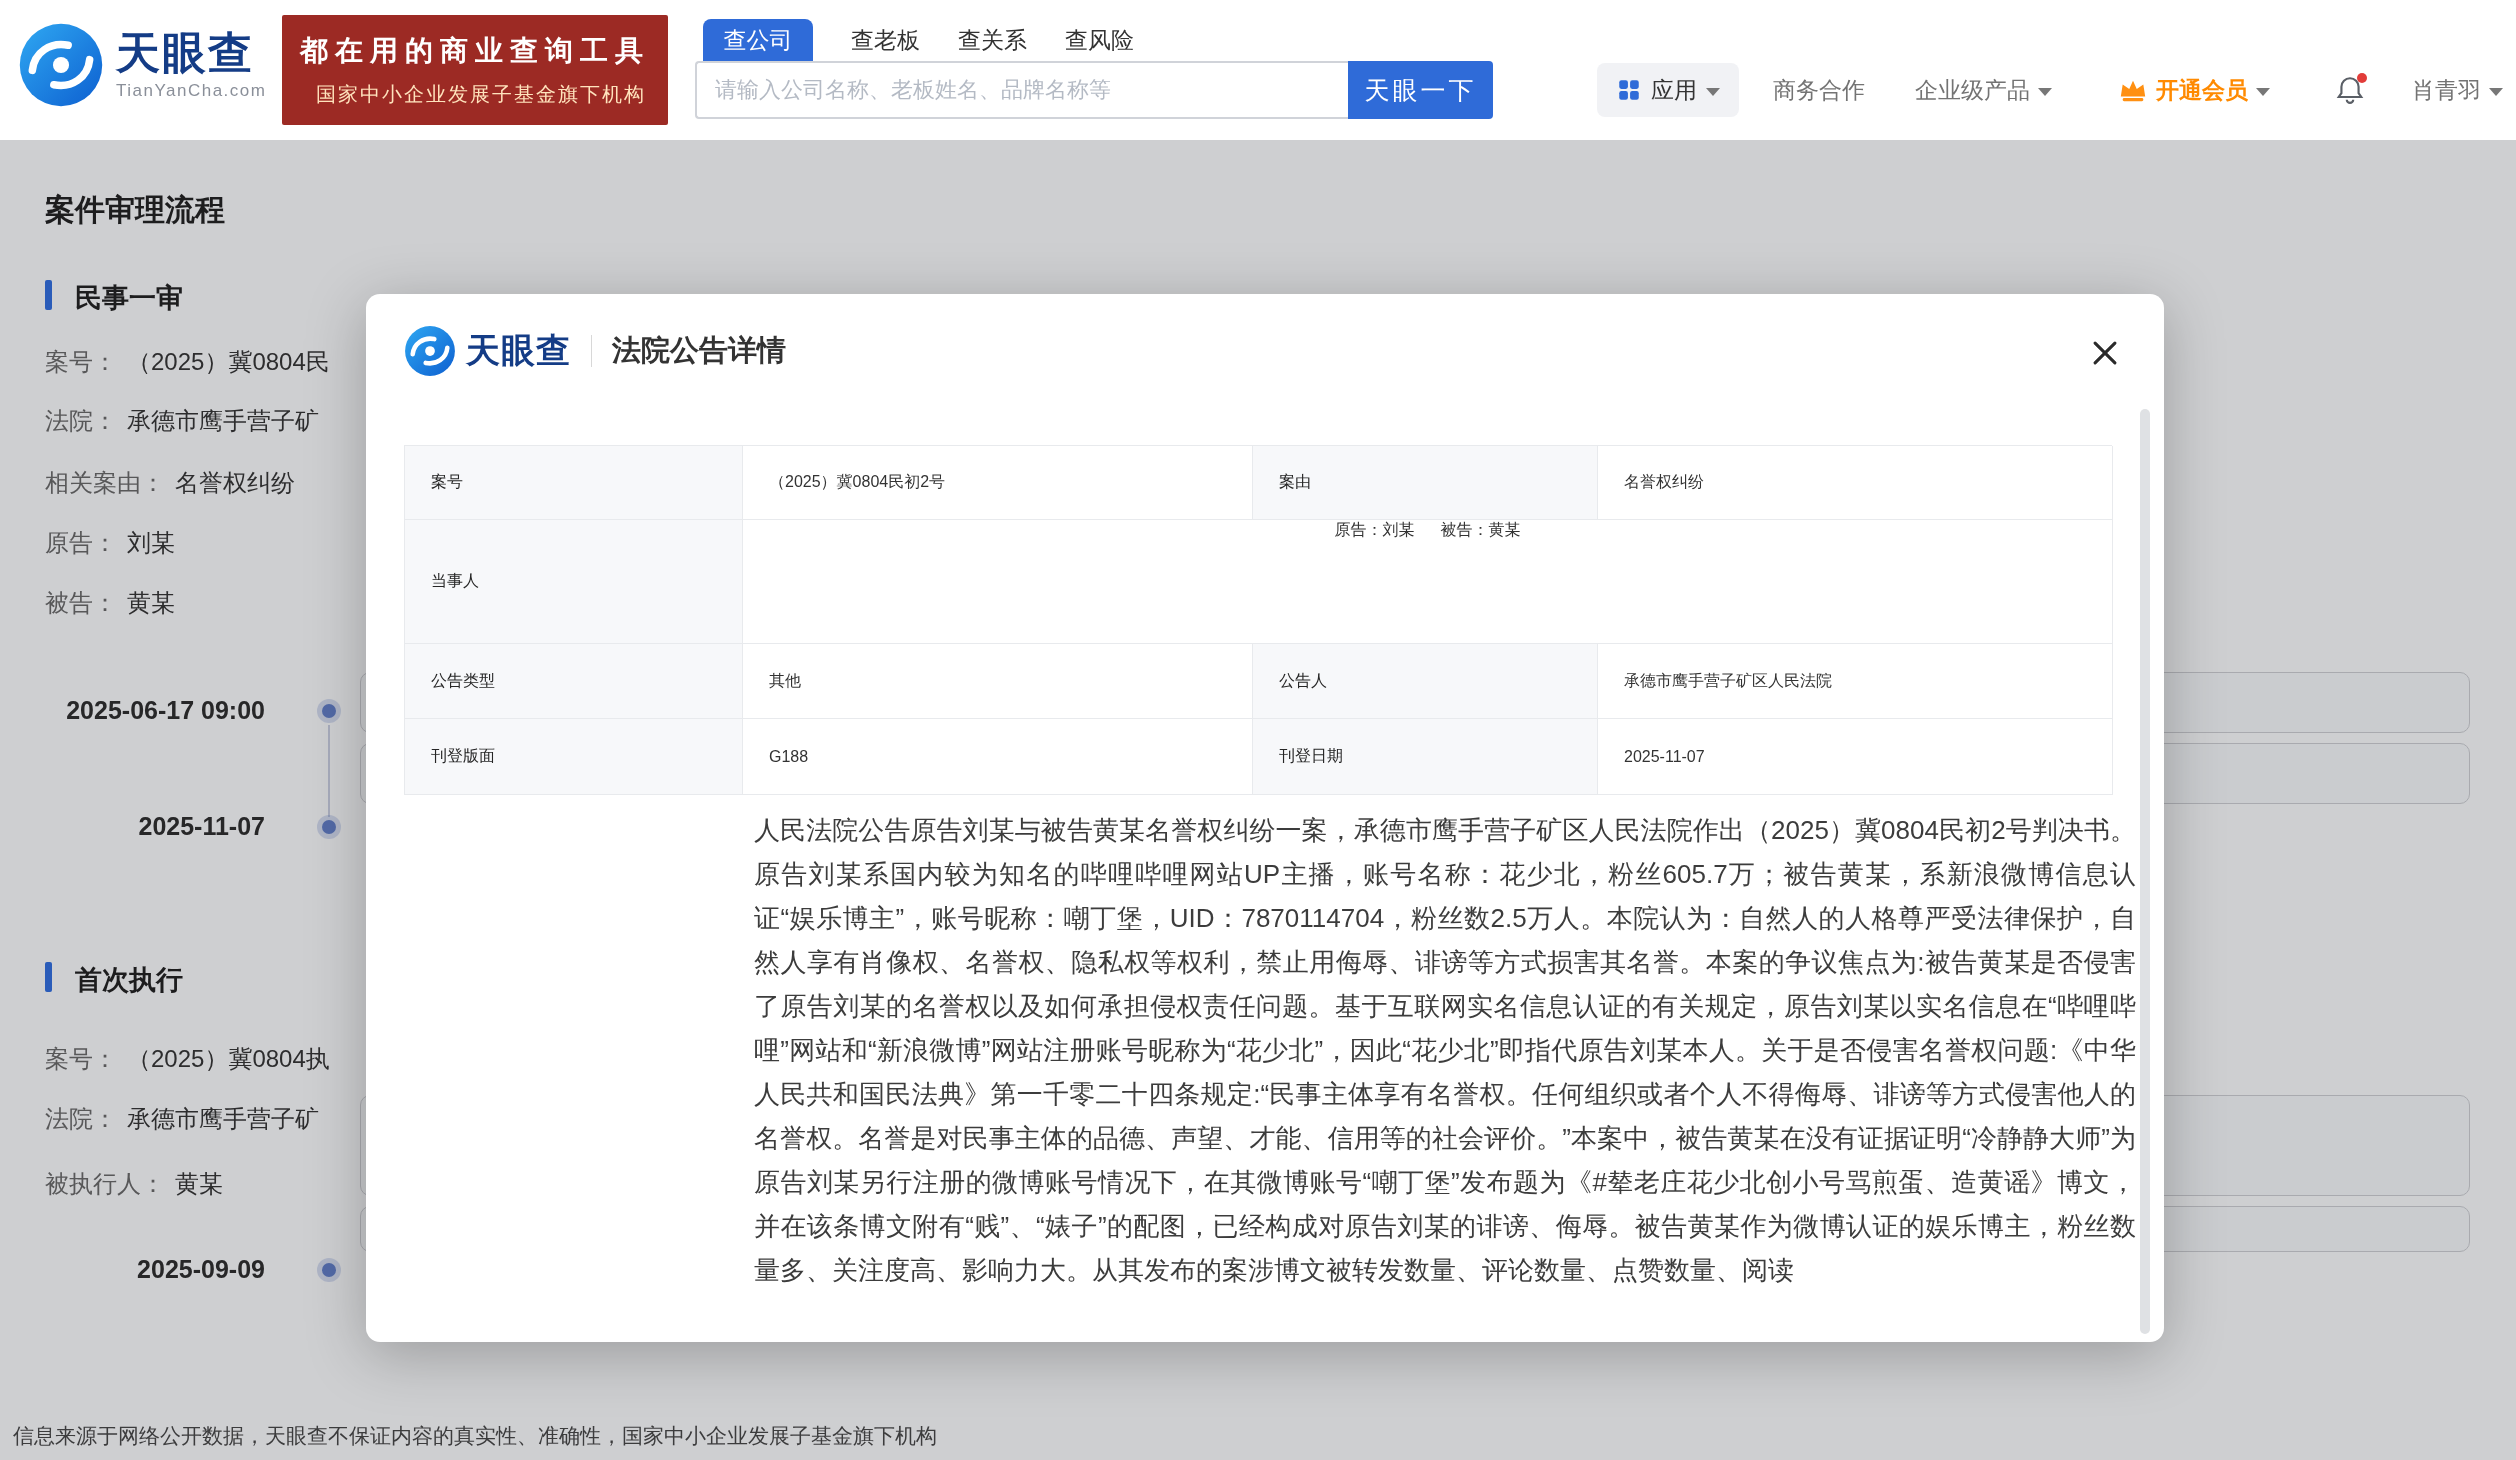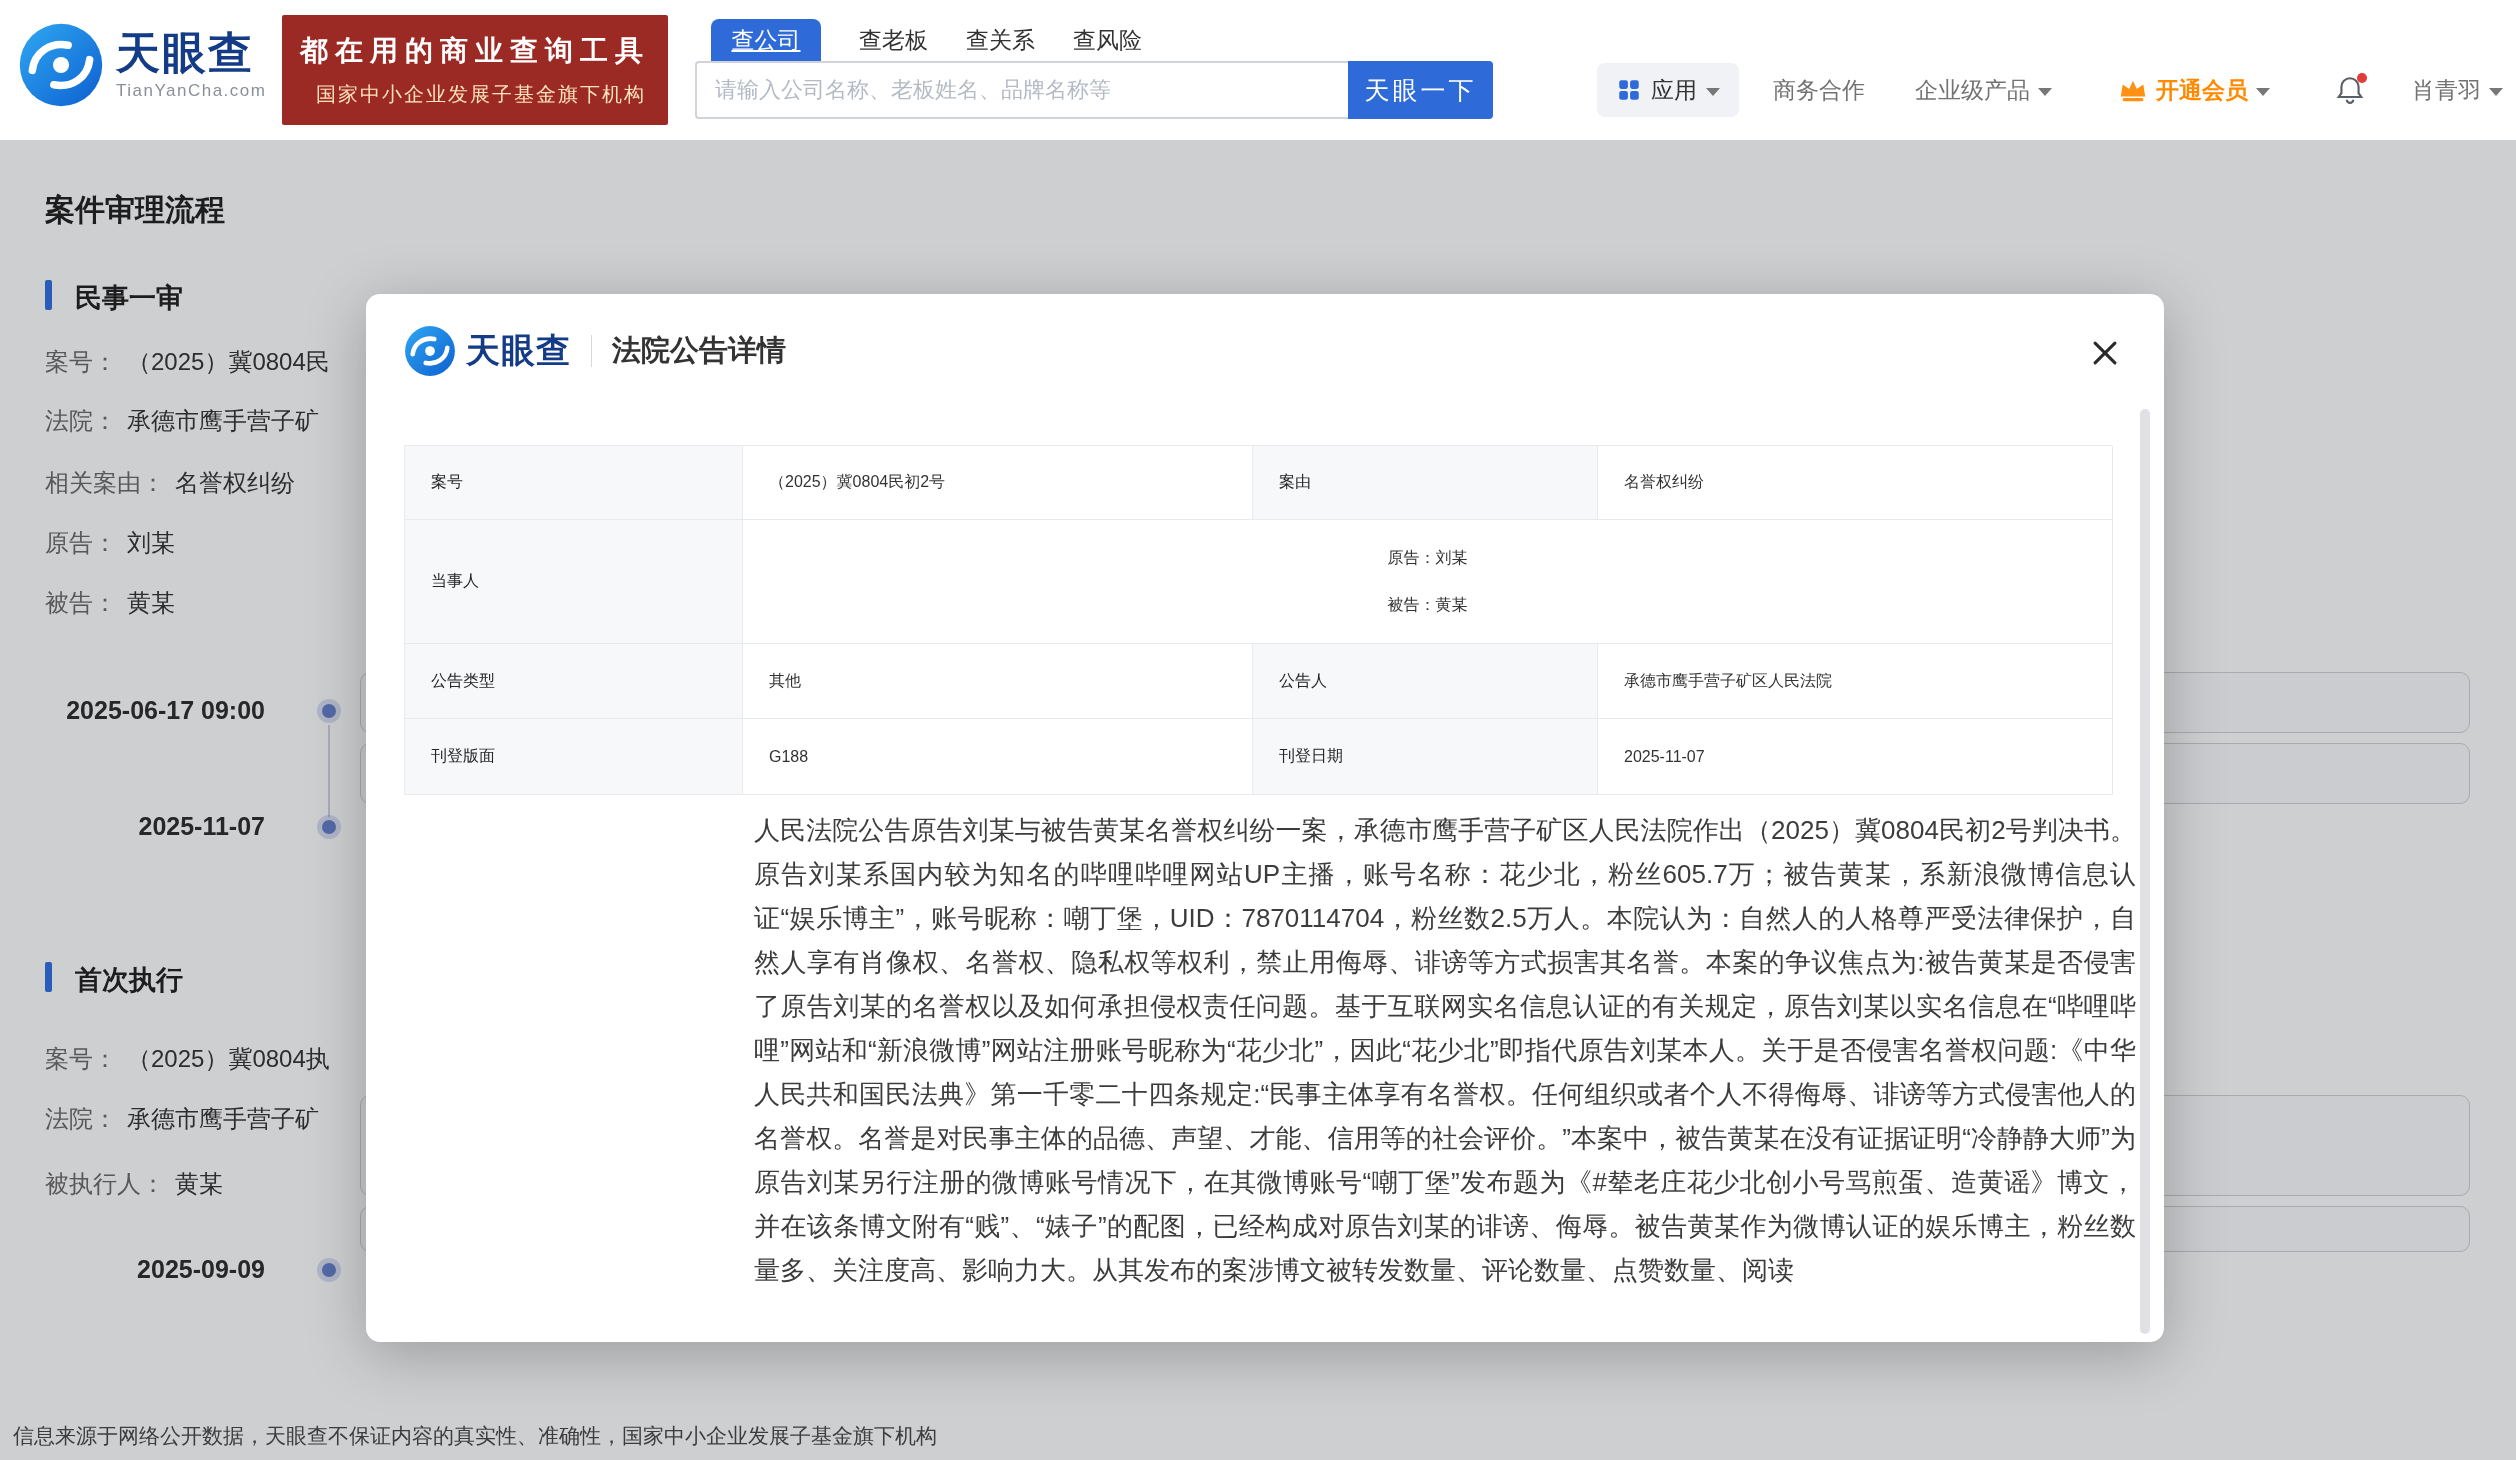--- a/index.html
+++ b/index.html
@@ -15,21 +15,21 @@
   
   .nav{position:absolute;top:0;left:0;width:2516px;height:140px;background:#fff;z-index:30;}
   .logo{position:absolute;left:18px;top:22px;display:flex;align-items:center;gap:12px;cursor:pointer;}
   .logo-brand{font-size:44px;font-weight:bold;color:var(--navy);letter-spacing:2px;line-height:1.1;}
   .logo-domain{font-size:17px;color:#8a8f99;letter-spacing:1.5px;margin-top:4px;}
   .banner{position:absolute;left:282px;top:15px;width:386px;height:110px;background:var(--banner_red);text-align:center;border-radius:2px;}
   .banner-l1{margin-top:17px;font-size:28px;letter-spacing:7px;font-weight:600;color:#fff;}
   .banner-l2{margin-top:11px;font-size:20px;letter-spacing:2px;color:#ffe3bd;padding-left:12px;}
   .tabs{position:absolute;left:695px;top:19px;height:42px;display:flex;align-items:center;}
   .tab{font-size:23px;color:#333;margin-left:38px;cursor:pointer;}
-  .tab.active{margin-left:16px;width:110px;height:42px;background:var(--brand_blue);color:#fff;display:flex;align-items:center;justify-content:center;border-radius:8px 8px 0 0;text-decoration:underline;}
+  .tab.active{margin-left:8px;width:110px;height:42px;background:var(--brand_blue);color:#fff;display:flex;align-items:center;justify-content:center;border-radius:8px 8px 0 0;}
   .search-input{position:absolute;left:695px;top:61px;width:653px;height:58px;border:2px solid #d0d3d9;border-right:none;border-radius:4px 0 0 4px;font-size:22px;padding:0 18px;color:#c2410c;outline:none;font-family:inherit;}
   .search-input::placeholder{color:#b4bac4;}
   .search-btn{position:absolute;left:1348px;top:61px;width:145px;height:58px;background:var(--brand_blue);color:#fff;font-size:25px;border:none;border-radius:0 4px 4px 0;letter-spacing:3px;cursor:pointer;font-family:inherit;}
   .apps-box{position:absolute;left:1597px;top:63px;width:142px;height:54px;background:#f1f2f5;border-radius:8px;display:flex;align-items:center;justify-content:center;gap:9px;font-size:23px;color:#333;cursor:pointer;}
   .nav-item{position:absolute;top:63px;height:54px;display:flex;align-items:center;font-size:23px;color:#737373;gap:8px;cursor:pointer;white-space:nowrap;}
   .nav-biz{left:1773px;}
   .nav-ent{left:1915px;}
   .nav-vip{left:2118px;color:var(--vip_orange);font-weight:600;}
   .nav-bell{left:2335px;}
   .nav-user{left:2412px;}
@@ -57,21 +57,21 @@
   
   .modal{position:absolute;left:366px;top:294px;width:1798px;height:1048px;background:#fff;border-radius:14px;box-shadow:0 12px 60px rgba(0,0,0,0.25);z-index:10;overflow:hidden;}
   .m-header{position:absolute;left:38px;top:28px;height:58px;display:flex;align-items:center;}
   .m-brand{font-size:34px;font-weight:bold;color:var(--navy);letter-spacing:1px;margin-left:10px;}
   .v-div{width:1px;height:32px;background:#d8d8d8;margin:0 20px;}
   .m-title{font-size:29px;font-weight:600;color:#333;}
   .m-close{position:absolute;right:40px;top:40px;width:38px;height:38px;display:flex;align-items:center;justify-content:center;cursor:pointer;}
   .m-table{position:absolute;left:38px;top:151px;width:1708px;display:grid;grid-template-columns:338px 510px 345px 515px;grid-template-rows:74px 124px 75px 76px;border-top:1px solid #e8eaed;border-left:1px solid #e8eaed;}
   .tcell{border-right:1px solid #e8eaed;border-bottom:1px solid #e8eaed;display:flex;align-items:center;padding:0 26px;font-size:16px;color:#333;overflow:hidden;}
   .tlabel{background:#f7f8fa;color:#262626;}
-  .span3{grid-column:2/5;flex-direction:column;align-items:center;justify-content:center;gap:26px;}
+  .span3{grid-column:2/5;flex-direction:row;align-items:flex-start;justify-content:center;gap:26px;}
   .m-body{position:absolute;left:388px;top:514px;width:1382px;font-size:26px;line-height:44px;color:#3c3c3c;text-align:justify;}
   .m-scrollbar{position:absolute;right:14px;top:115px;width:10px;height:925px;background:#dfe1e4;border-radius:5px;}
 </style>
 </head>
 <body>
 
 <header class="nav">
   <div class="logo">
     <svg viewBox="0 0 48 48" width="86" height="86">
       <defs>

